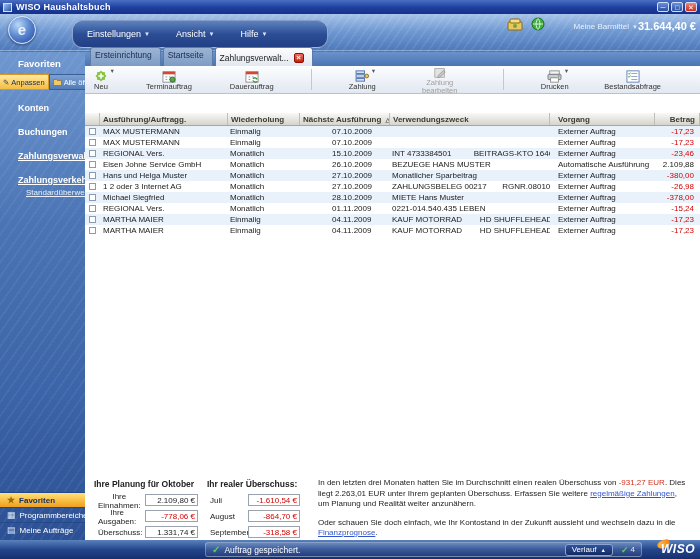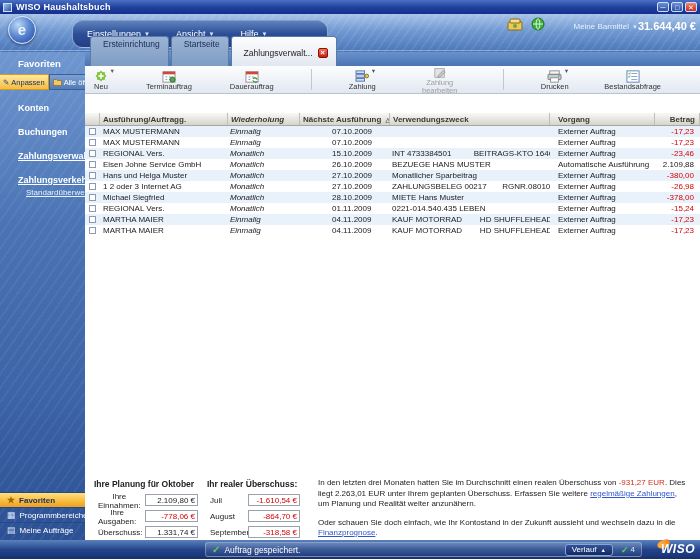--- a/index.html
+++ b/index.html
@@ -37,21 +37,21 @@
   .balance { position:absolute; right:4px; top:6px; color:#fff; font-size:11px; font-weight:bold; }
   .subband { position:absolute; left:0; top:36px; width:700px; height:16px;
     border-top:1px solid rgba(255,255,255,.35); }
   .meingeld { position:absolute; right:6px; top:2px; color:#fff; font-size:9.5px; font-weight:bold;
     display:flex; align-items:center; gap:4px; }
   .mg-icon { width:11px; height:11px; background:linear-gradient(135deg,#e8f0fc,#9cb8e0); border:1px solid #fff; border-radius:2px; }
 
   
   .tabsband { position:absolute; left:85px; top:52px; width:615px; height:14px;
     background:linear-gradient(180deg,#6a92cc,#4a74b4); display:flex; align-items:flex-end; padding-left:5px; }
-  .tab { height:30px; font-size:8.5px; color:#1a2c54; padding:2px 8px 0 12px; margin-right:2px;
+  .tab { height:19px; font-size:8.5px; color:#1a2c54; padding:2px 8px 0 4px; margin-right:2px;
     background:linear-gradient(180deg,#9cb4d4,#7e9cc4); border:1px solid #5a7aa8; border-bottom:none;
     border-radius:3px 3px 0 0; white-space:nowrap; }
   .tab.active { background:linear-gradient(180deg,#fdfdfe,#e2e8f0); color:#222; display:flex; gap:5px; align-items:center; }
   .tab-x { width:10px; height:10px; background:linear-gradient(180deg,#f07060,#c42010); border:1px solid #901000;
     border-radius:2px; color:#fff; font-size:8px; line-height:8px; text-align:center; font-weight:bold; }
 
   
   .sidebar { position:absolute; left:0; top:52px; width:85px; height:488px;
     background:linear-gradient(180deg,#6f97d0 0%,#4a74b4 35%,#3c64a8 70%,#2c5094 100%); }
   .sidebar:before { content:""; position:absolute; inset:0;
@@ -99,21 +99,21 @@
     font-size:8px; font-weight:bold; color:#3c3c34; }
   .thead .cell { border-right:1px solid #c0bfb6; display:flex; align-items:center; padding-left:3px; }
   .tbody { position:absolute; left:0; top:60px; width:615px; }
   .trow { display:flex; height:11px; font-size:8px; color:#1a1a1a; align-items:center; }
   .trow:nth-child(odd) { background:#e9f1fb; }
   .trow:nth-child(even) { background:#ffffff; }
   .cell { white-space:nowrap; overflow:hidden; }
   .c-cb { width:15px; display:flex; justify-content:center; }
   .checkbox { width:7px; height:7px; background:#fff; border:1px solid #8a9ab0; }
   .c1 { width:128px; padding-left:3px; }
-  .c2 { width:72px; padding-left:2px;font-style:italic; }
+  .c2 { width:72px; padding-left:2px; }
   .c3 { width:90px; padding-left:32px; }
   .c4 { width:160px; padding-left:2px; white-space:pre; }
   .c5 { width:105px; padding-left:8px; }
   .c6 { flex:1; text-align:right; padding-right:6px; }
   .thead .c3 { padding-left:3px; }
   .thead .c5 { padding-left:8px; }
   .thead .c6 { justify-content:flex-end; padding-right:4px; }
   .sort-ic { font-size:6px; color:#555; margin-left:4px; }
   .money.neg { color:#d40000; }
 

